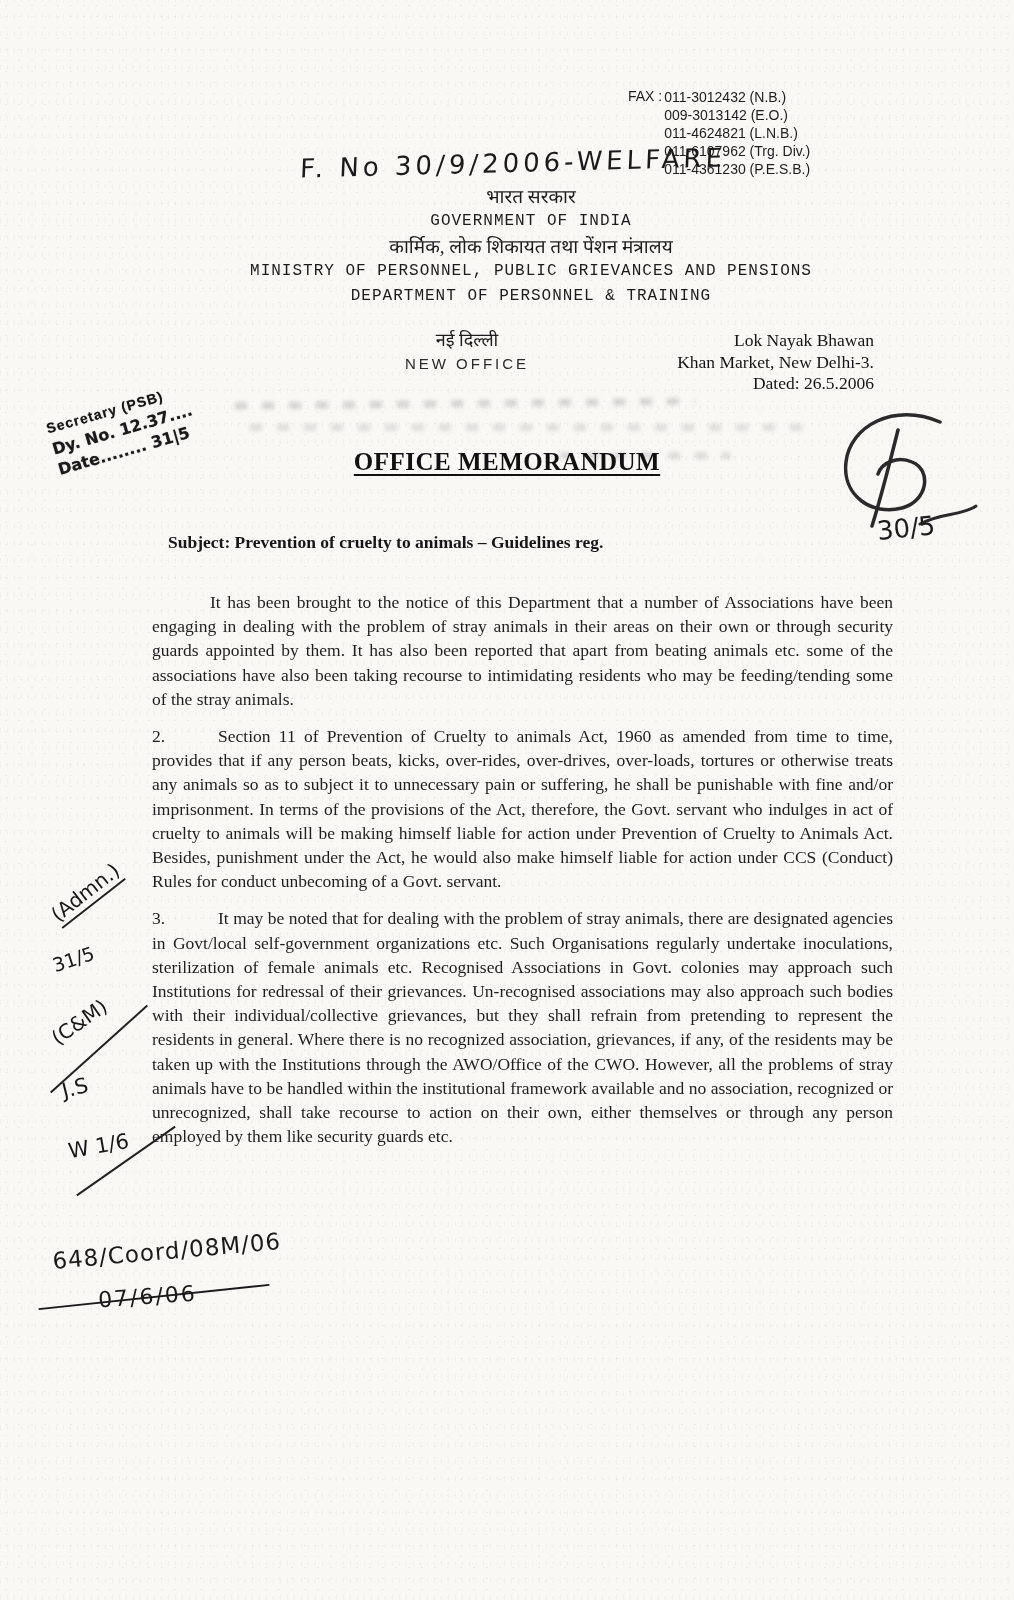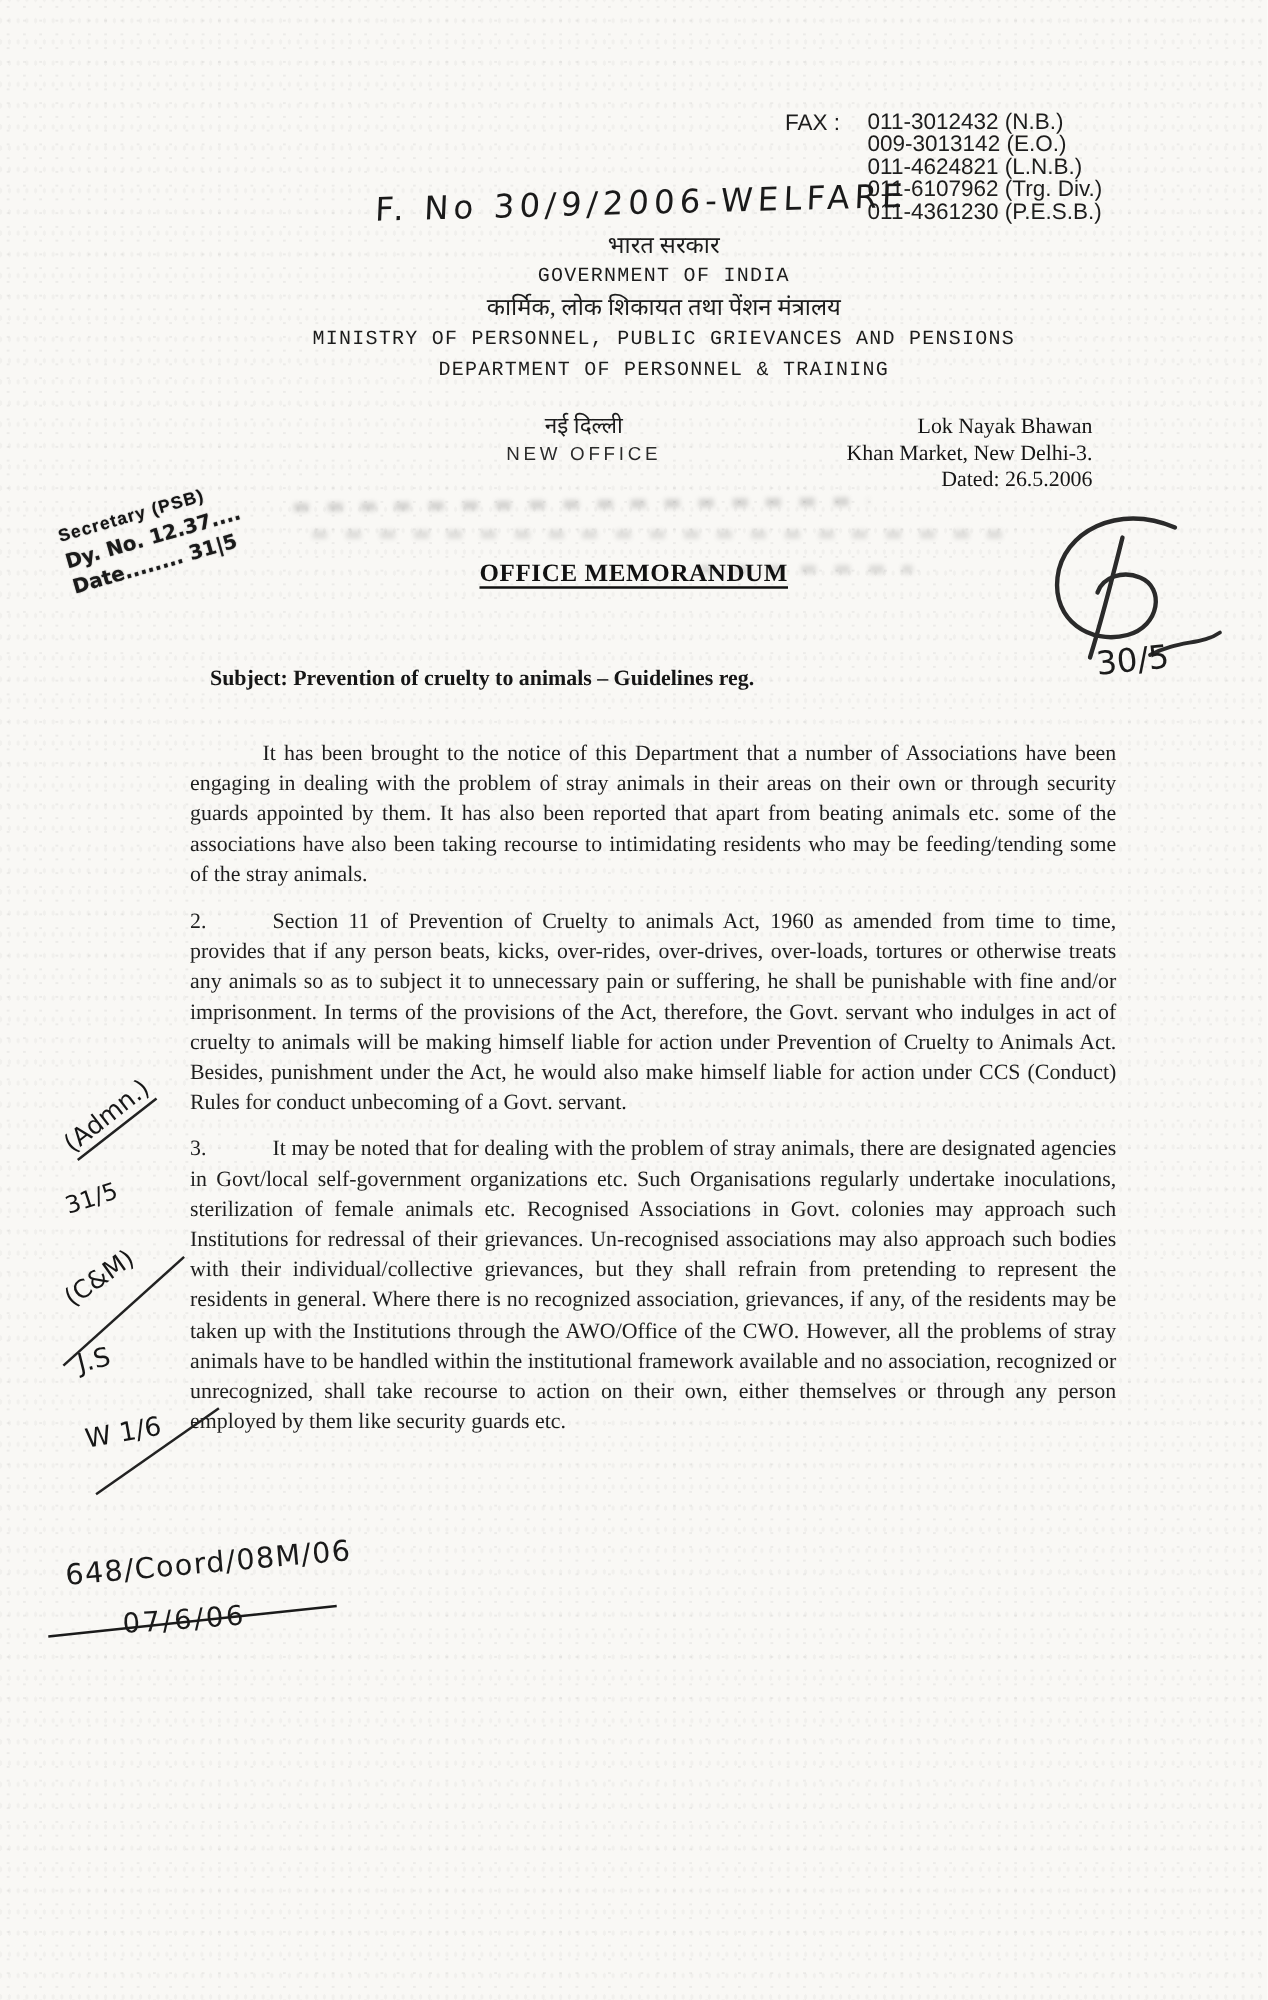--- a/index.html
+++ b/index.html
@@ -11,22 +11,22 @@
     background-color:#f9f8f5;
     background-image:
       radial-gradient(rgba(0,0,0,0.05) 1px, transparent 1px),
       radial-gradient(rgba(0,0,0,0.03) 1px, transparent 1px);
     background-size:13px 11px, 7px 17px;
     background-position:0 0, 4px 8px;
     color:#222;
   }
 
   
-  .fax-block { position:absolute; left:628px; top:88px; display:flex; gap:22px;
-    font-family:"Liberation Sans", sans-serif; font-size:18px; color:#1d1d1d; }
+  .fax-block { position:absolute; left:628px; top:88px; display:flex; gap:2px;
+    font-family:"Liberation Sans", sans-serif; font-size:14px; color:#1d1d1d; }
   .fax-label { white-space:nowrap; }
   .fax-line { line-height:18px; white-space:nowrap; }
 
   
   .hw { font-family:"DejaVu Sans", sans-serif; color:#1a1a1a; }
 
   .fileno { position:absolute; left:300px; top:148px; font-size:26px;
     letter-spacing:4px; transform:rotate(-1.5deg) skewX(-4deg); font-weight:400; }
 
   
@@ -53,21 +53,21 @@
 
   
   .smudge { position:absolute; height:7px; filter:blur(2px); opacity:.35;
     background:repeating-linear-gradient(90deg, rgba(60,60,60,.55) 0 12px, transparent 12px 27px); }
   .smudge1 { left:235px; top:400px; width:460px; transform:rotate(-.6deg); }
   .smudge2 { left:250px; top:424px; width:560px; opacity:.25; }
   .smudge3 { left:560px; top:452px; width:170px; opacity:.28; }
 
   
   .om-title { position:absolute; left:0; top:448px; width:1014px; text-align:center; }
-  .om-title span { font-size:20px; font-weight:bold; letter-spacing:.5px; color:#111;
+  .om-title span { font-size:25px; font-weight:bold; letter-spacing:.5px; color:#111;
     text-decoration:underline; text-underline-offset:4px; text-decoration-thickness:2px; }
 
   .subject { position:absolute; left:168px; top:532px; width:741px; text-align:left;
     font-size:17.5px; font-weight:bold; color:#161616; }
 
   
   .signature { position:absolute; left:822px; top:408px; }
 
   
   .memo-body { position:absolute; left:152px; top:590px; width:741px;

